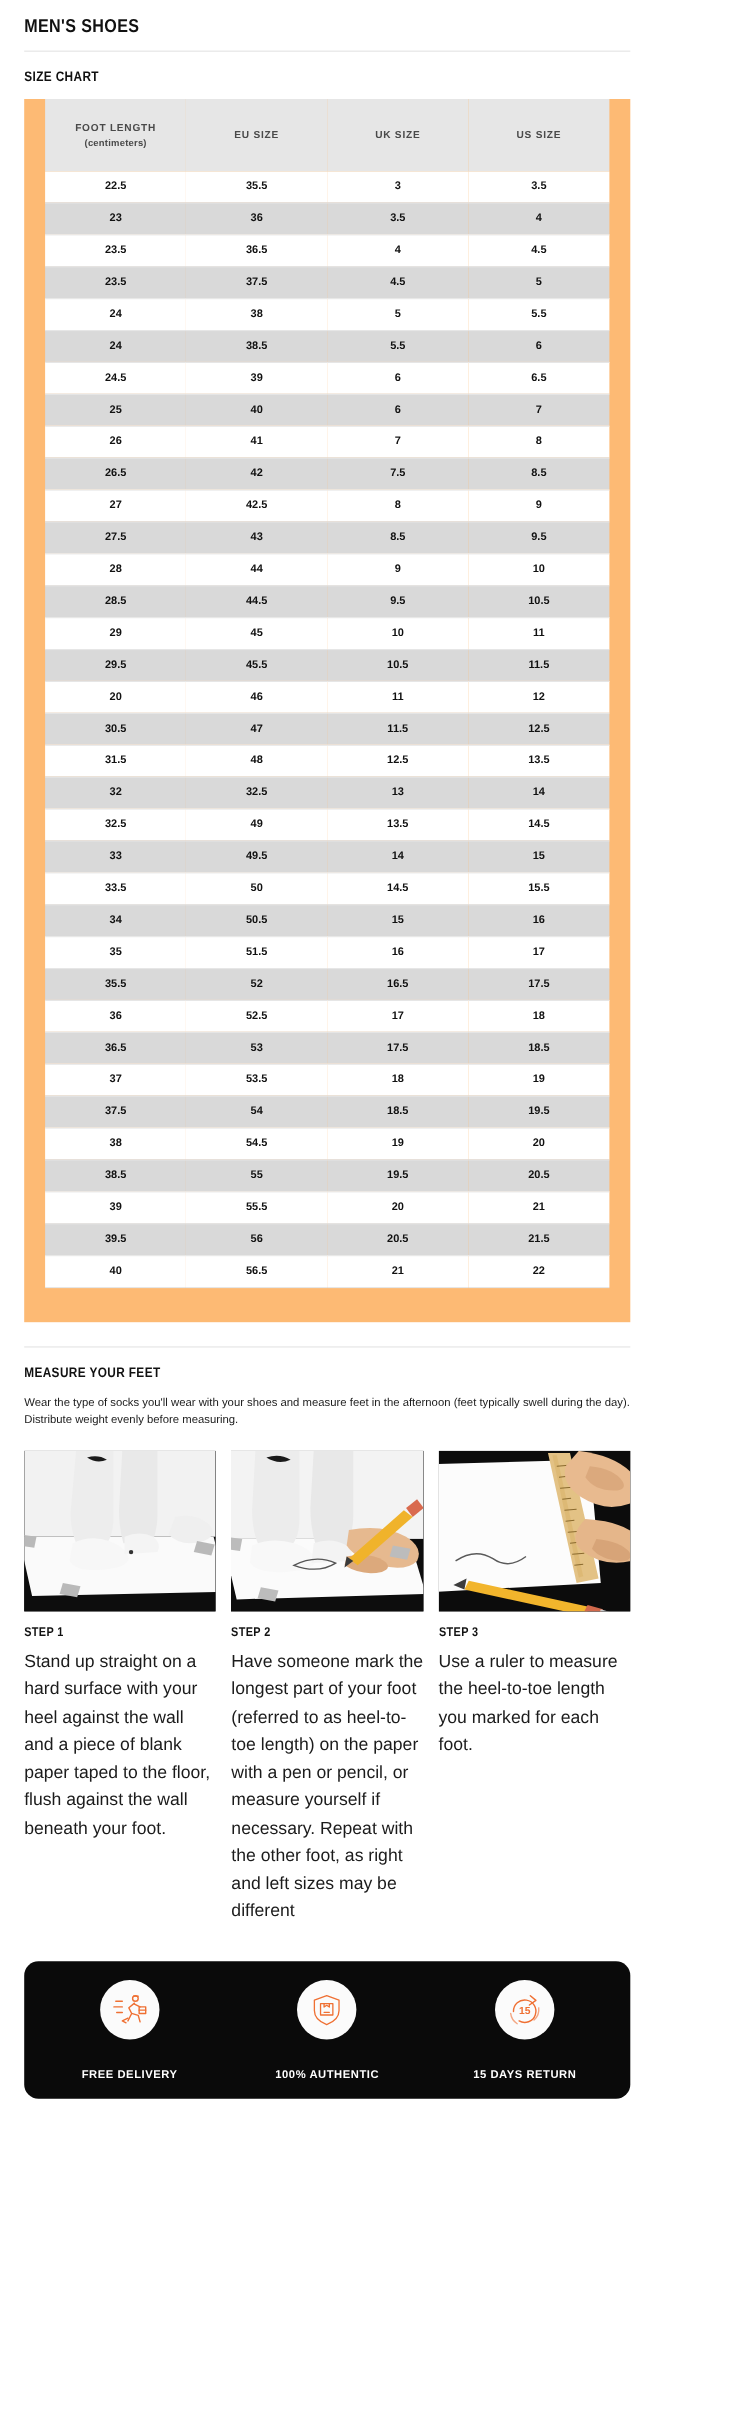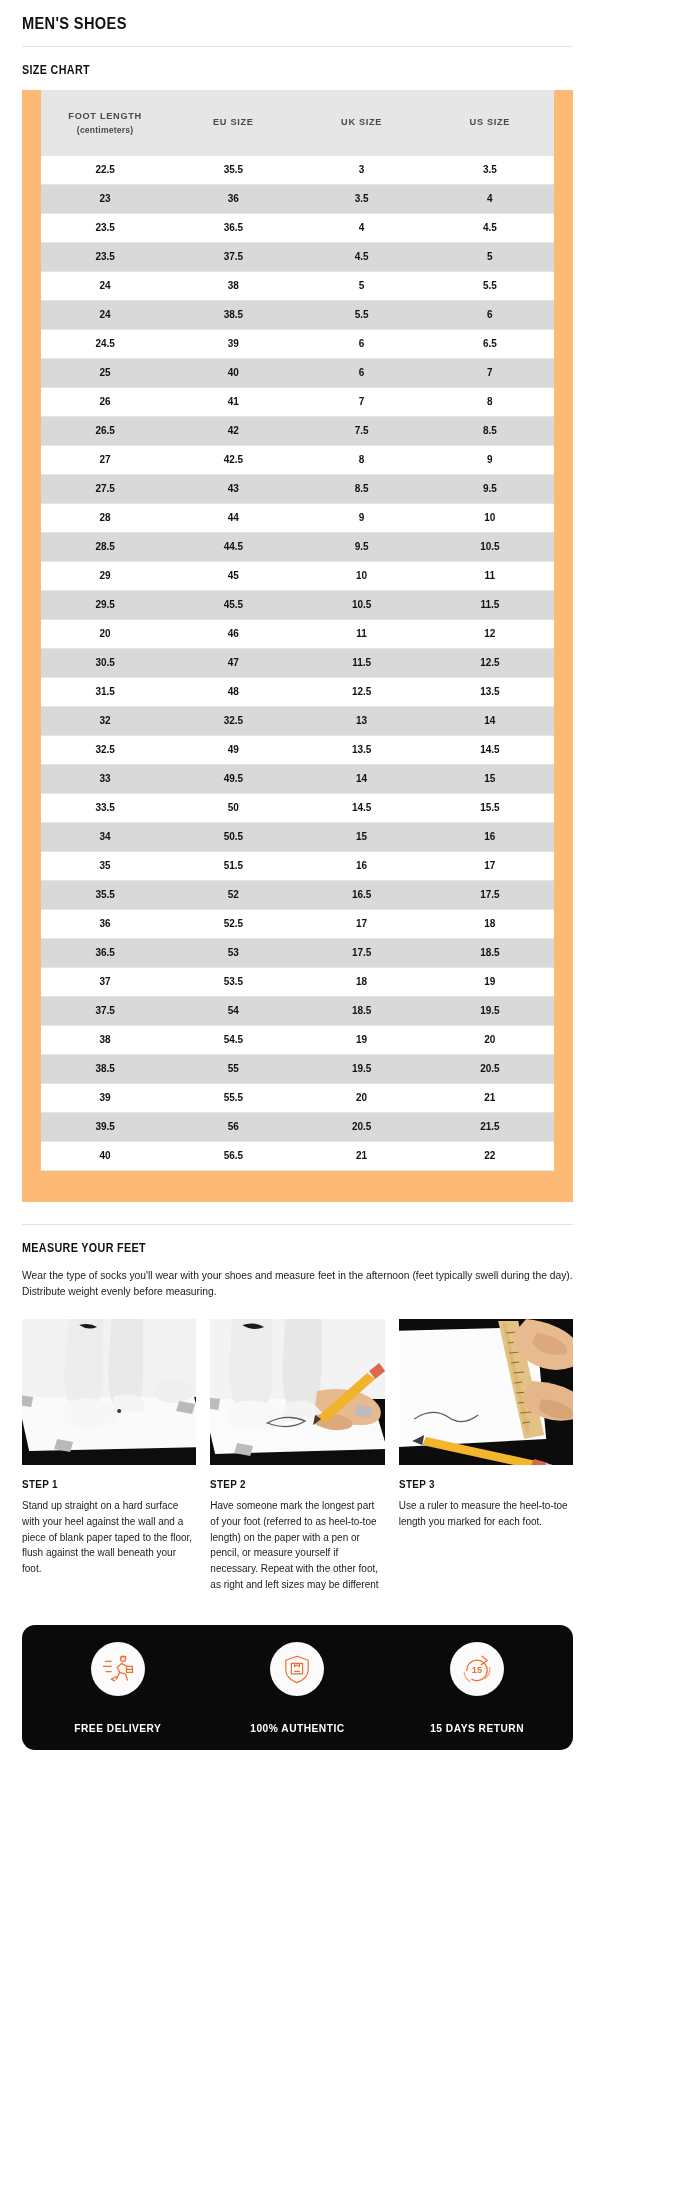--- a/index.html
+++ b/index.html
@@ -98,21 +98,21 @@
   .step-title {
     font-size: 11.5px;
     font-weight: bold;
     letter-spacing: .4px;
     color: #111;
     padding: 13px 0 8px 0;
     transform: scaleX(.86);
     transform-origin: left center;
   }
   .step-body {
-    font-size: 10px;
+    font-size: 16px;
     line-height: 1.58;
     color: #1b1b1b;
   }
 
   
   .photo-svg { display: block; width: 100%; height: 100%; }
 
   
   .banner {
     background: #0a0a0a;

